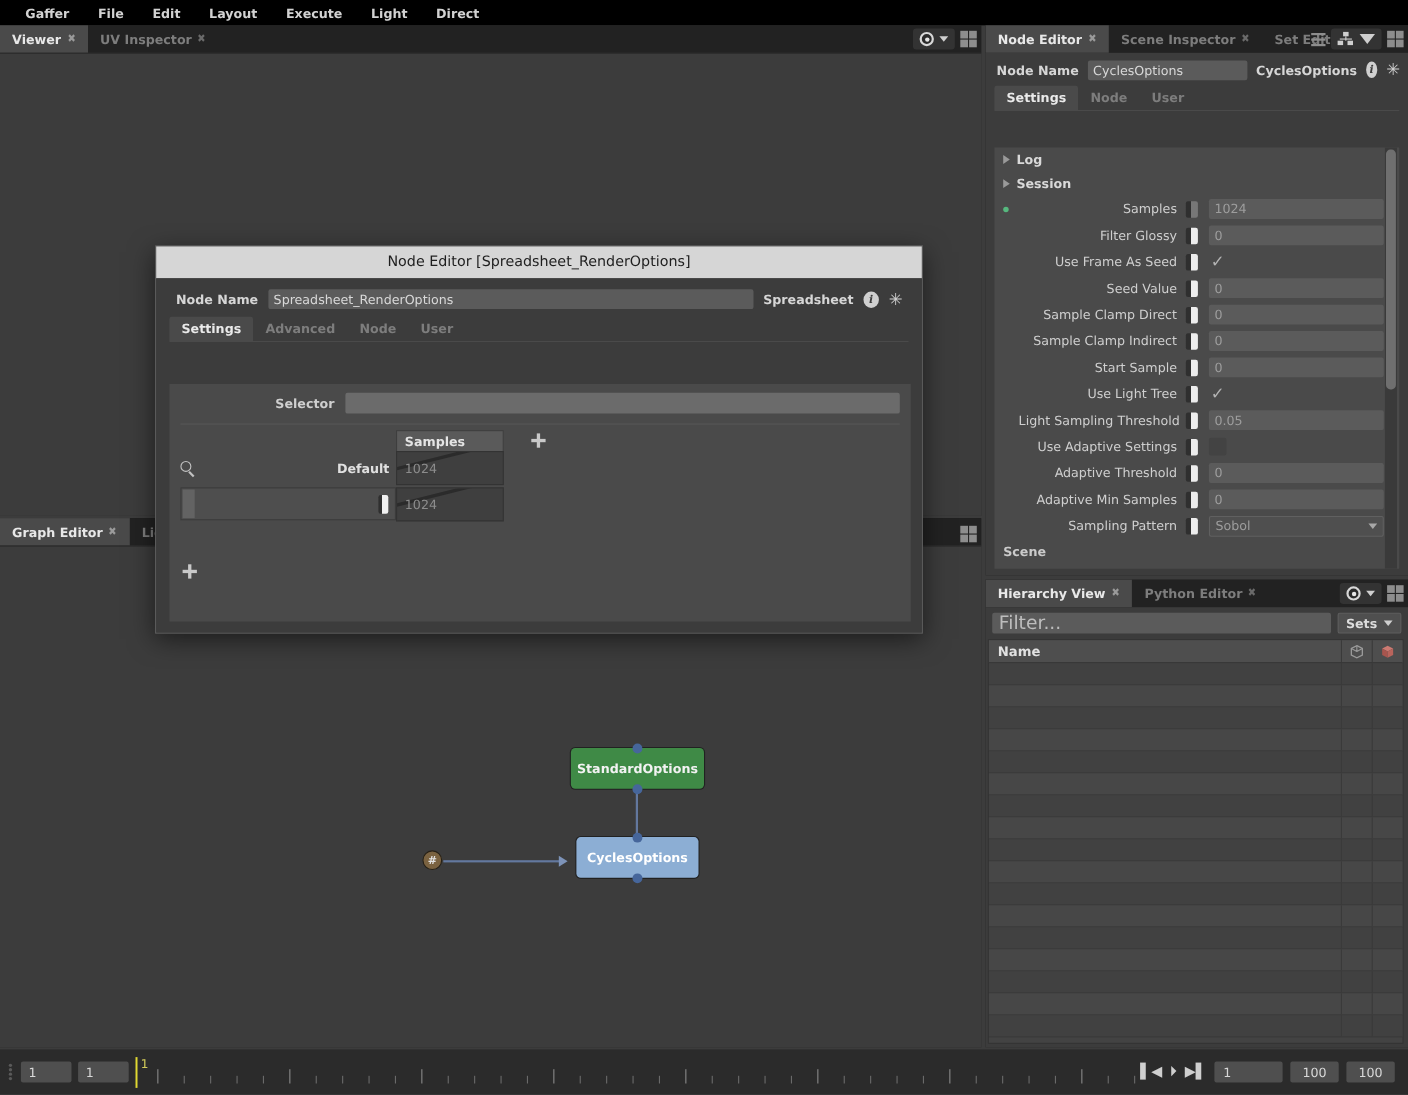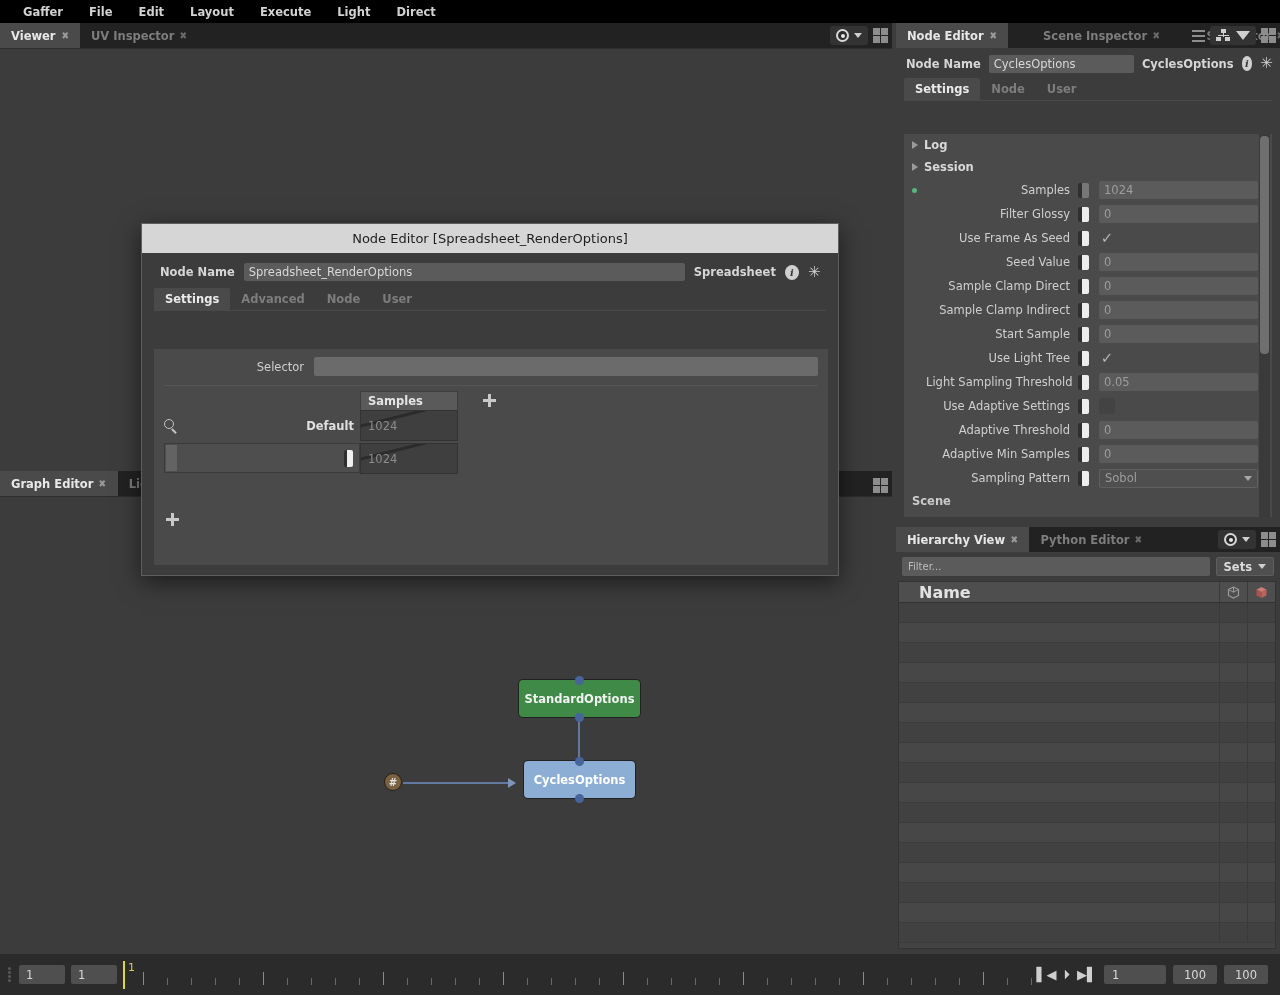--- a/index.html
+++ b/index.html
@@ -149,21 +149,21 @@
   }
 
   
   .right-col {
     position: absolute; left: 896px; top: 23px; width: 384px; height: 929px;
   }
   .ne-panel {
     position: absolute; left: 0; top: 0; width: 384px; height: 500px;
     background: #222222;
   }
-  .ne-tabbar { width: 384px; gap: 24px; }
+  .ne-tabbar { width: 384px; }
   .ne-body {
     position: absolute; left: 0; top: 25px; width: 384px; height: 475px;
     background: #3c3c3c;
   }
   .nodename-row {
     display: flex; align-items: center; gap: 8px;
     padding: 7px 9px 7px 10px; height: 31px;
   }
   .nodename-label { font-size: 11.5px; font-weight: bold; color: #d6d6d6; white-space: nowrap; }
   .text-input {
@@ -281,37 +281,37 @@
   .hv-body {
     position: absolute; left: 0; top: 25px; width: 384px; height: 400px;
     background: #3c3c3c;
   }
   .filter-row {
     display: flex; align-items: center; gap: 6px; padding: 5px 6px;
   }
   .filter-input {
     flex: 1 1 auto; height: 19px; background: #5b5b5b; border-radius: 2px;
     display: flex; align-items: center; padding: 0 6px;
-    font-size: 10px; color: #bdbdbd;
+    font-size: 17px; color: #bdbdbd;
   }
   .sets-btn {
     display: flex; align-items: center; gap: 6px;
     height: 19px; padding: 0 7px; background: #4f4f4f; border: 1px solid #5e5e5e;
     border-radius: 2px; font-size: 11.5px; font-weight: bold; color: #dcdcdc;
   }
   .hv-table {
     position: absolute; left: 2px; top: 29px; width: 378px; height: 368px;
     background: #434343; border: 1px solid #333333;
   }
   .hv-head {
     display: flex; height: 21px; background: #4e4e4e; border-bottom: 1px solid #333333;
   }
   .hv-head .c-name {
-    flex: 1 1 auto; display: flex; align-items: center; padding-left: 20px;
-    font-size: 16px; font-weight: bold; color: #e2e2e2;
+    flex: 1 1 auto; display: flex; align-items: center; padding-left: 8px;
+    font-size: 12px; font-weight: bold; color: #e2e2e2;
   }
   .hv-head .c-ico {
     width: 28px; display: flex; align-items: center; justify-content: center;
     border-left: 1px solid #3a3a3a;
   }
   .cube {
     width: 13px; height: 13px; position: relative;
   }
   .cube svg { display: block; }
   .hv-rows { display: block; }
@@ -379,20 +379,21 @@
     display: flex; align-items: flex-end; height: 22px;
     margin: 0 12px; border-bottom: 1px solid #4a4a4a;
   }
   .sheet-area {
     position: absolute; left: 12px; top: 96px; width: 674px; height: 216px;
     background: #4a4a4a;
   }
   .selector-row {
     display: flex; align-items: center; gap: 10px;
     padding: 8px 10px 0 10px;
+    font-weight: bold;
   }
   .selector-label {
     width: 140px; text-align: right; font-size: 11.5px; color: #cfcfcf;
   }
   .selector-input {
     flex: 1 1 auto; height: 19px; background: #6b6b6b; border-radius: 2px;
   }
   .hr-sep {
     position: absolute; left: 10px; top: 36px; width: 654px; height: 1px;
     background: #565656;

